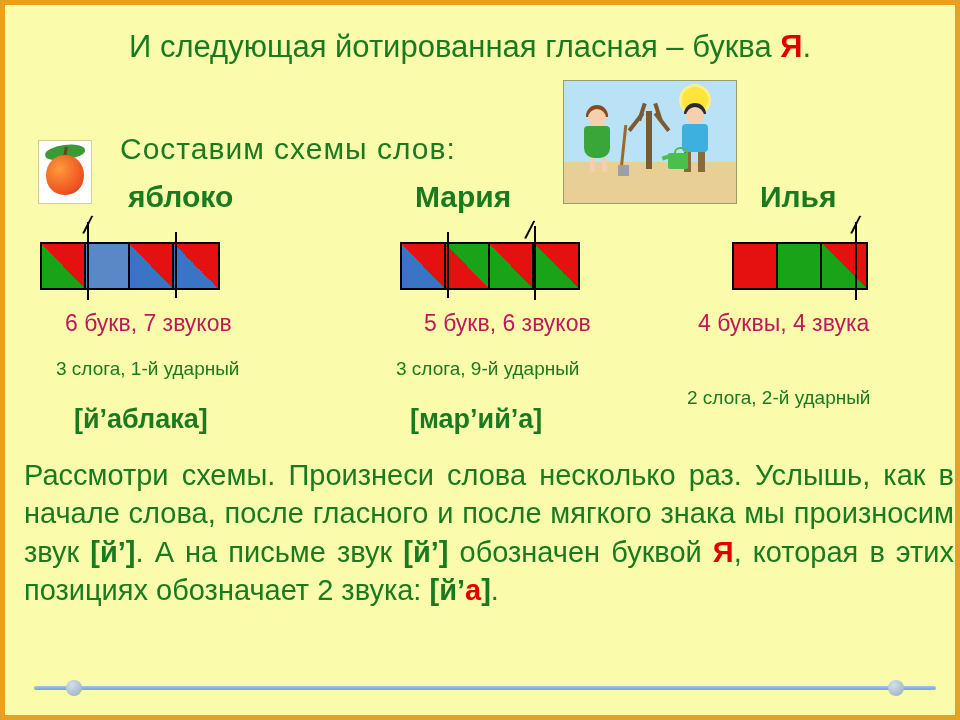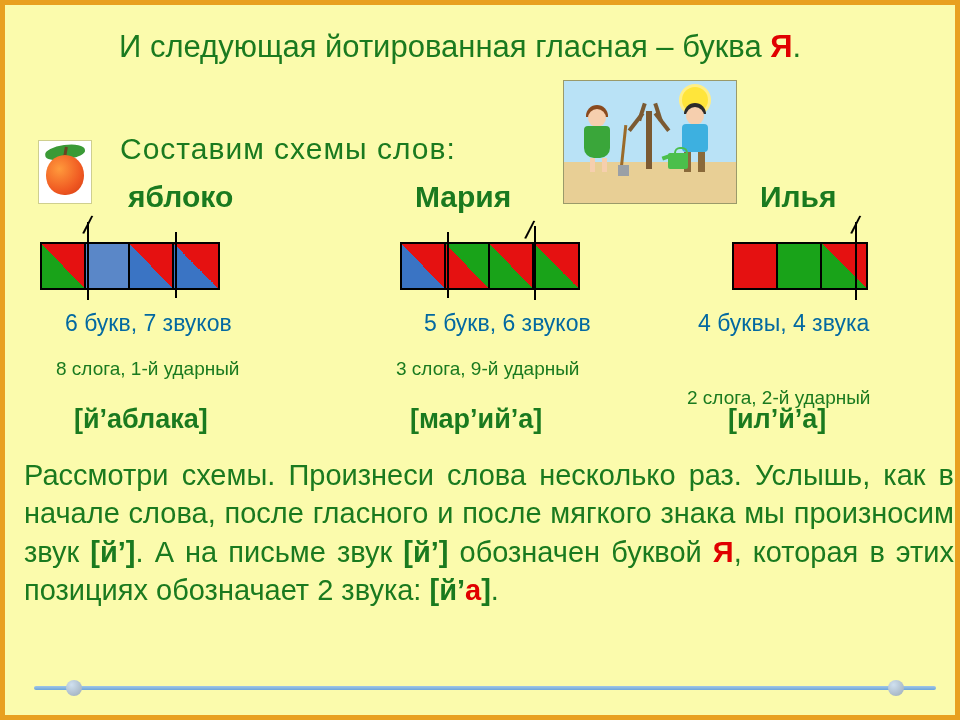--- a/index.html
+++ b/index.html
@@ -28,21 +28,21 @@
     position: absolute;
     left: 5px; top: 5px;
     width: 950px;
     height: 710px;
     background: #fbfbac;
   }
 
   
   .intro {
     position: absolute;
-    left: 14px;
+    left: 24px;
     top: 18px;
     width: 925px;
     font-size: 31px;
     color: #1a7a1f;
     line-height: 1.25;
     text-align: justify;
     text-indent: 95px;
   }
   .intro .letter-ya {
     color: #e00000;
@@ -193,21 +193,21 @@
     position: absolute;
     width: 2px;
     background: #000;
   }
 
   
   .counts {
     position: absolute;
     top: 300px;
     font-size: 23px;
-    color: #0369a1;
+    color: #be185d;
   }
   .counts.c1 { left: 55px; }
   .counts.c2 { left: 414px; text-align: center; }
   .counts.c3 { left: 688px; }
 
   .syll {
     position: absolute;
     top: 348px;
     font-size: 19px;
     color: #1a7a1f;
@@ -339,27 +339,26 @@
       <div class="cell c-red"></div>
       <div class="cell c-green"></div>
       <div class="cell split-green-red"></div>
     </div>
     <div class="divider" style="left:845px; top:212px; height:78px;"></div>
 
     <div class="counts c1">6  букв, 7 звуков</div>
     <div class="counts c2">5 букв, 6 звуков</div>
     <div class="counts c3">4 буквы, 4 звука</div>
 
-    <div class="syll s1">8 слога, 1-й ударный</div>
+    <div class="syll s1">3 слога, 1-й ударный</div>
     <div class="syll s2">3 слога, 9-й ударный</div>
     <div class="syll s3">2 слога, 2-й ударный</div>
 
     <div class="transcr t1">[й’аблака]</div>
     <div class="transcr t2">[мар’ий’а]</div>
-    <div class="transcr t3">[ил’й’а]</div>
 
     <div class="bottom">
       <span>Рассмотри схемы. Произнеси слова несколько раз. Услышь, как в начале слова, после гласного и после мягкого знака мы произносим звук </span><span class="brk">[й’]</span><span>. А  на письме звук </span><span class="brk">[й’]</span><span> обозначен  буквой  </span><span class="red">Я</span><span>, которая в этих позициях обозначает  2  звука:  </span><b>[</b><b>й’</b><b class="red">а</b><b>]</b><span>.</span>
     </div>
 
     <div class="footer-line"></div>
     <div class="footer-dot left"></div>
     <div class="footer-dot right"></div>
 
   </div>

